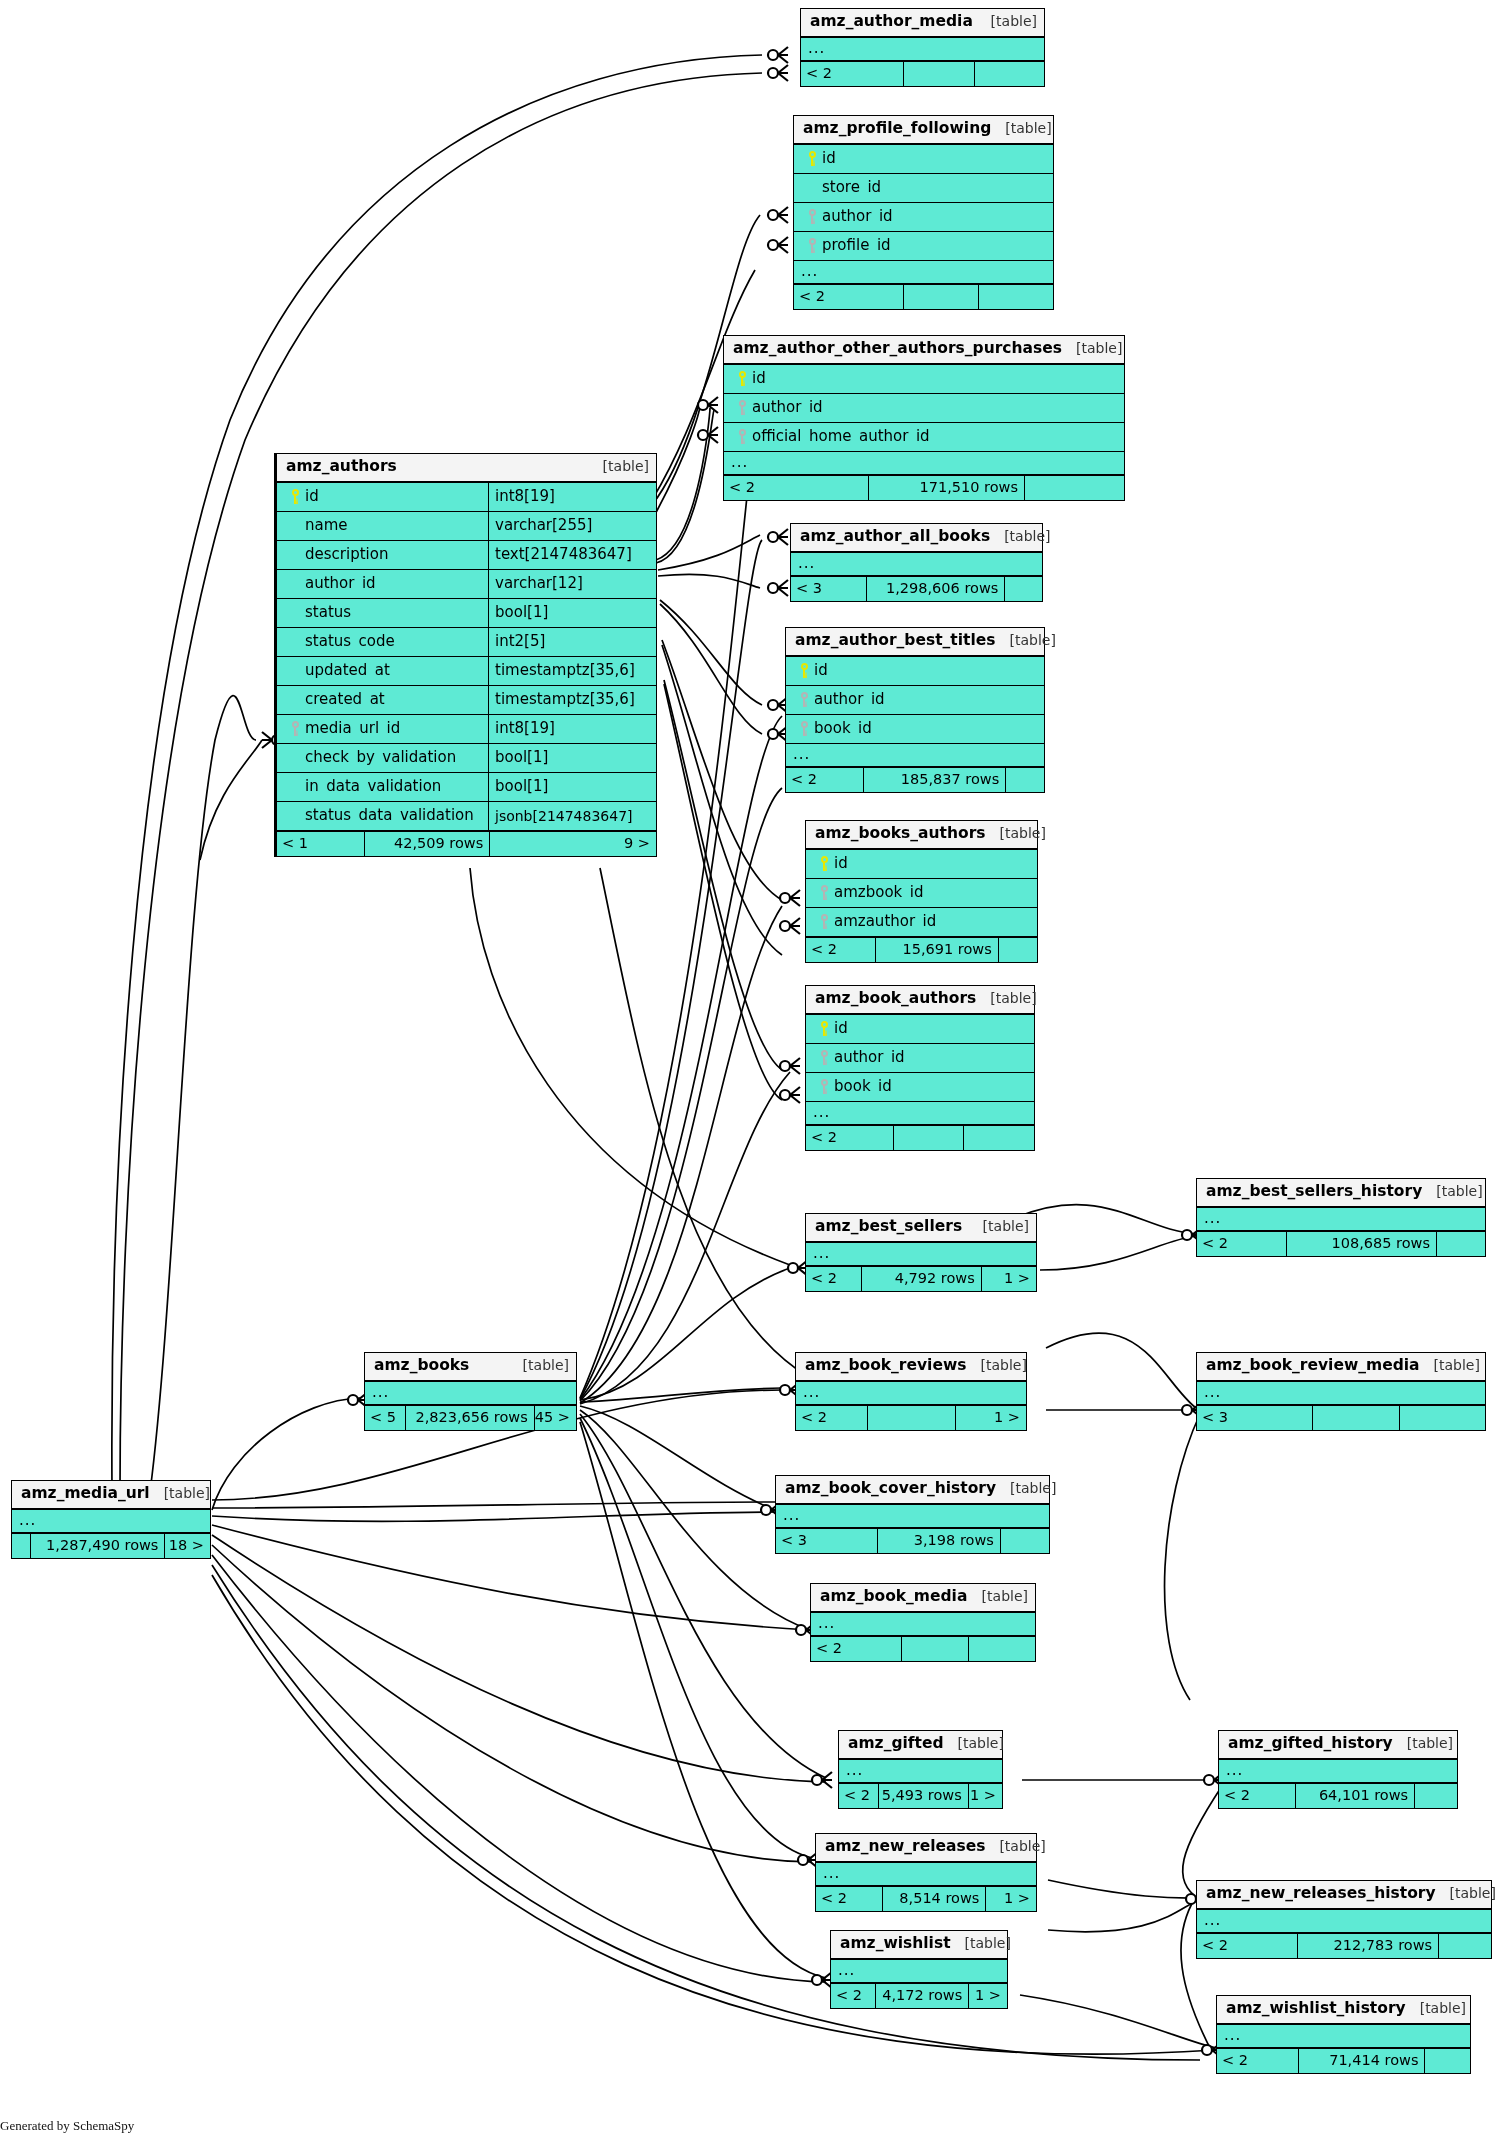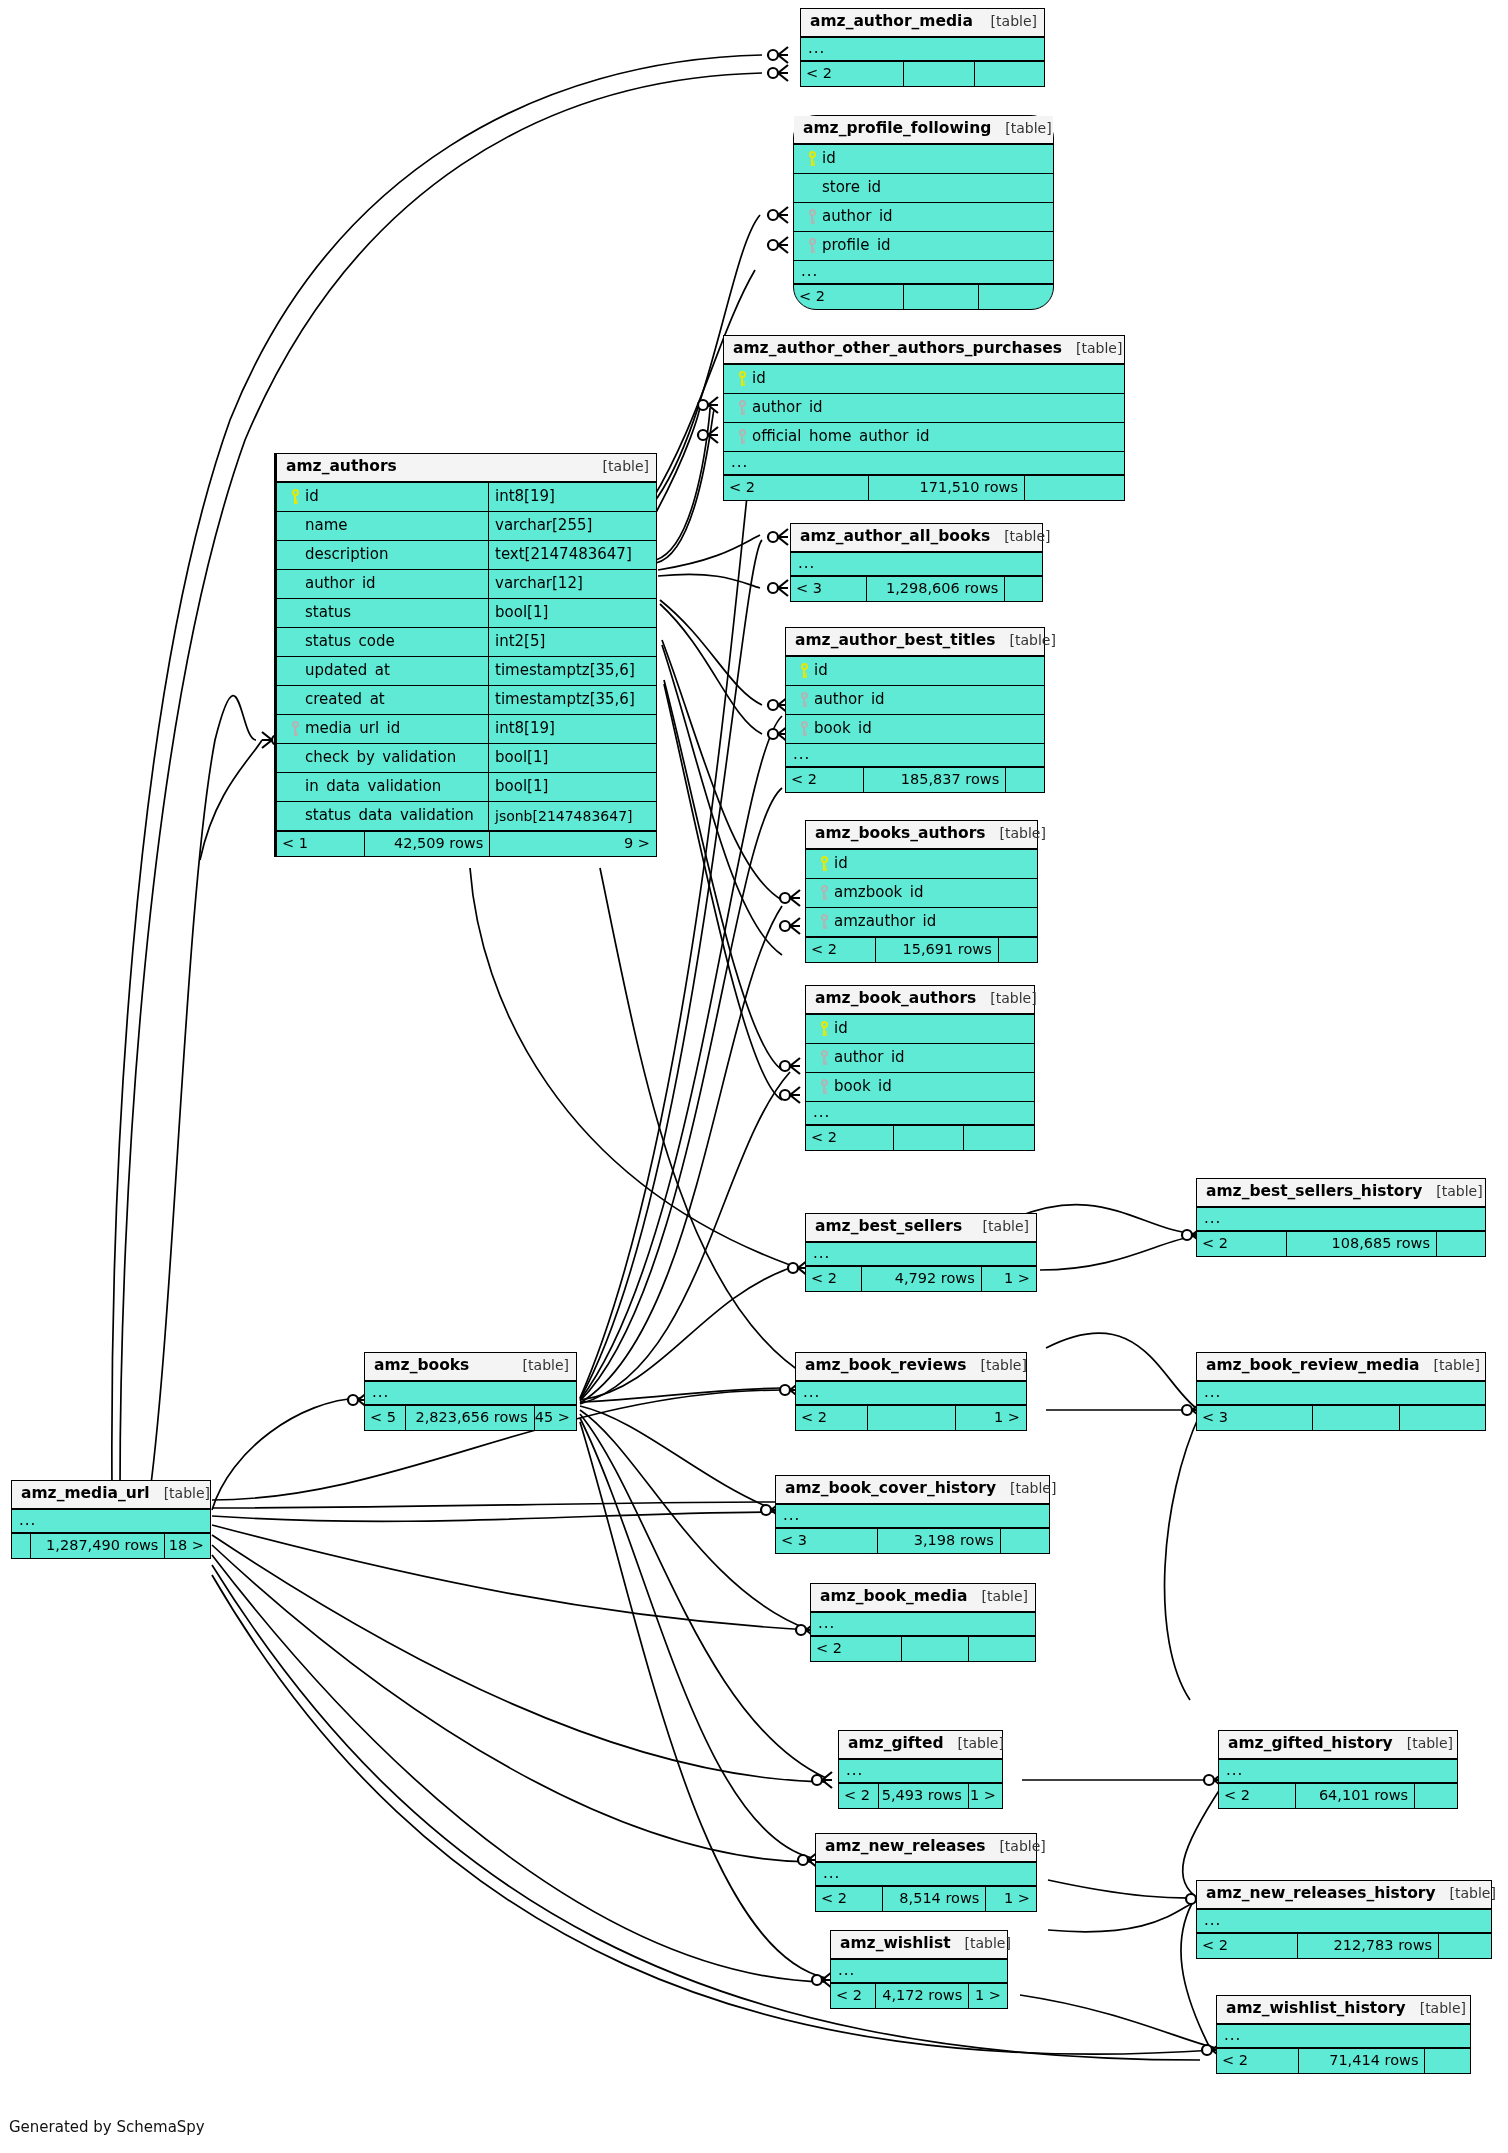--- a/index.html
+++ b/index.html
@@ -135,25 +135,26 @@
     align-items: center;
     box-sizing: border-box;
     overflow: hidden;
     white-space: nowrap;
   }
   .foot-left { padding-left: 5px; justify-content: flex-start; }
   .foot-mid { border-left: 1px solid #000; justify-content: flex-end; padding-right: 6px; padding-left: 20px; }
   .foot-right { border-left: 1px solid #000; justify-content: flex-end; padding-right: 6px; }
   .credit {
     position: absolute;
-    left: 9px;
+    left: 0;
     top: 2118px;
-    font-size: 15px;
+    font-size: 13px;
     color: #111;
     z-index: 6;
+    font-family: Liberation Serif, serif;
   }
 </style>
 </head>
 <body>
 
 <div id="canvas">
 
   <svg id="edges" viewBox="0 0 1508 2153">
     <defs>
       <g id="crow">
@@ -270,21 +271,21 @@
     <div class="row dots">
         <span class="ellipsis">...</span>
       </div>
     <div class="footer">
       <div class="foot-cell foot-left" style="width:42%">&lt; 2</div>
       <div class="foot-cell foot-mid" style="width:29%"></div>
       <div class="foot-cell foot-right" style="width:29%"></div>
     </div>
   </div>
 
-  <div class="tbl" style="left:793px; top:115px; width:261px;border-radius:23px;">
+  <div class="tbl" style="left:793px; top:115px; width:261px;">
     <div class="tbl-hdr">
       <span class="tbl-name">amz_profile_following</span>
       <span class="tbl-tag">[table]</span>
     </div>
     <div class="row">
         <span class="col-name">
           <span class="keyslot">
             <i class="key pk"></i>
           </span>
           <span>id</span>

